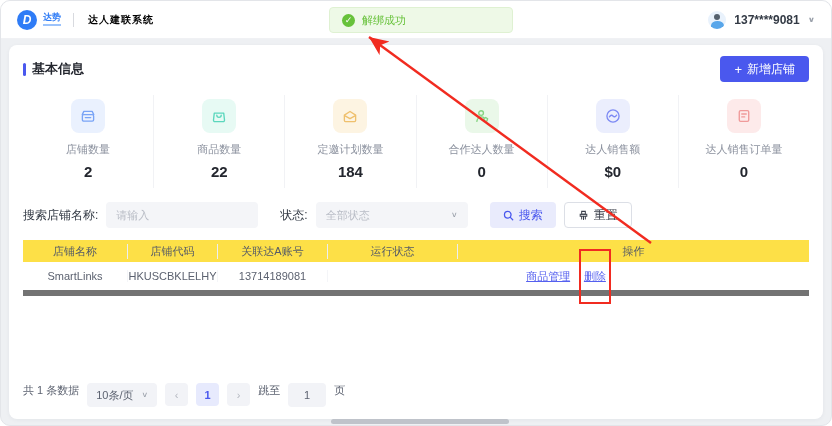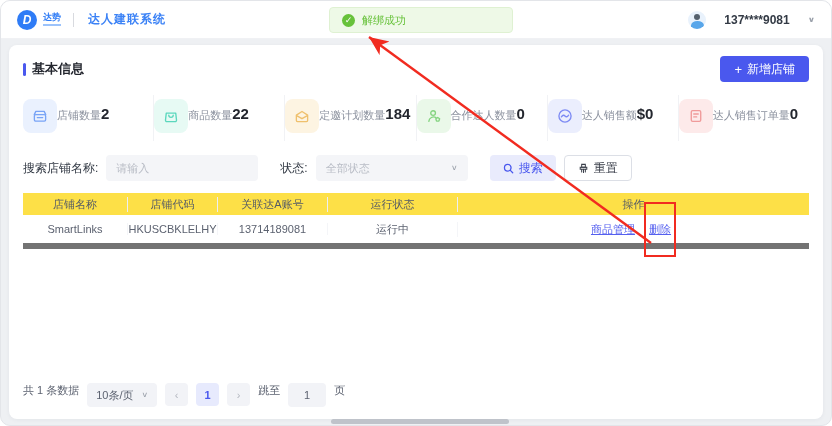--- a/index.html
+++ b/index.html
@@ -6,43 +6,43 @@
   html,body { width:832px; height:426px; }
   body { font-family:"Liberation Sans","DejaVu Sans",sans-serif; background:#fff; }
   .screen { position:relative; width:832px; height:426px; background:#eef0f3; border:1px solid #e3e5e9; border-radius:10px; overflow:hidden; }
 
   
   .topbar { position:absolute; top:0; left:0; right:0; height:38px; background:#fff; display:flex; align-items:center; justify-content:space-between; padding:0 16px; border-bottom:1px solid #f0f1f4; z-index:2; }
   .logo-group { display:flex; align-items:center; gap:6px; }
   .logo-mark { width:20px; height:20px; border-radius:50%; background:#2f7cf6; color:#fff; font-size:12px; font-weight:bold; display:flex; align-items:center; justify-content:center; font-style:italic; }
   .logo-text { color:#2f7cf6; font-size:9px; font-weight:bold; line-height:1; border-bottom:2px solid #9cc3fb; padding-bottom:2px; }
   .v-divider { width:1px; height:14px; background:#d8dadf; margin:0 8px 0 6px; }
-  .app-title { font-size:12px; font-weight:bold; color:#3b82f6; letter-spacing:1px; }
-  .user-group { display:flex; align-items:center; gap:18px; font-size:12px; color:#333a45; font-weight:bold; cursor:pointer; }
+  .app-title { font-size:10px; font-weight:bold; color:#000000; letter-spacing:1px; }
+  .user-group { display:flex; align-items:center; gap:8px; font-size:12px; color:#333a45; font-weight:bold; cursor:pointer; }
   .avatar { width:18px; height:18px; border-radius:50%; background:#e9f2fc; position:relative; overflow:hidden; }
   .avatar::before { content:""; position:absolute; top:3px; left:6px; width:6px; height:6px; border-radius:50%; background:#55616e; }
   .avatar::after { content:""; position:absolute; top:10px; left:2.5px; width:13px; height:9px; border-radius:50% 50% 0 0; background:#58a6ea; }
   .chev { color:#9aa0aa; font-size:9px; transform:scaleY(.8); }
 
   
   .toast { position:absolute; left:328px; top:6px; width:184px; height:26px; background:#eef9e7; border:1px solid #dff1d2; border-radius:4px; display:flex; align-items:center; gap:7px; padding:0 12px; z-index:5; }
   .toast-check { width:13px; height:13px; border-radius:50%; background:#67c23a; color:#fff; font-size:9px; display:flex; align-items:center; justify-content:center; }
   .toast-text { color:#67c23a; font-size:11px; }
 
   
   .card { position:absolute; top:44px; left:8px; right:8px; height:374px; background:#fff; border-radius:8px; box-shadow:0 1px 4px rgba(20,30,60,.05); padding:10px 14px; }
   .card-head { display:flex; align-items:center; justify-content:space-between; height:28px; }
   .sec-title { display:flex; align-items:center; gap:6px; font-size:13px; font-weight:bold; color:#23262e; }
   .sec-bar { width:3px; height:13px; background:#4a58ee; border-radius:2px; }
   .btn-primary { display:flex; align-items:center; gap:5px; background:#4a58ee; color:#fff; border:none; border-radius:4px; height:26px; padding:0 14px; font-size:12px; cursor:pointer; font-family:inherit; }
   .plus { font-size:13px; line-height:1; }
 
   
   .stats { display:flex; margin-top:12px; }
-  .stat { flex:1; display:flex; flex-direction:row; padding:4px 0 8px; border-right:1px solid #f1f2f5; }
+  .stat { flex:1; display:flex; flex-direction:column; align-items:center; padding:4px 0 8px; border-right:1px solid #f1f2f5; }
   .stat:last-child { border-right:none; }
   .stat-icon { width:34px; height:34px; border-radius:8px; display:flex; align-items:center; justify-content:center; }
   .ic-blue   { background:#eaf1fe; color:#79a4f6; }
   .ic-teal   { background:#e7faf4; color:#5bd7bd; }
   .ic-orange { background:#fdf4e2; color:#efc06d; }
   .ic-green  { background:#eaf8e9; color:#85d481; }
   .ic-indigo { background:#ebeefd; color:#7d8af4; }
   .ic-pink   { background:#fdeaea; color:#f09a9a; }
   .stat-label { margin-top:9px; font-size:11px; color:#8b919e; }
   .stat-value { margin-top:6px; font-size:15px; font-weight:bold; color:#23262e; }
@@ -56,21 +56,21 @@
   .btn-search { display:flex; align-items:center; gap:5px; background:#e9ebfc; color:#4a58ee; border:none; border-radius:4px; height:26px; padding:0 13px; font-size:12px; margin-left:14px; cursor:pointer; font-family:inherit; }
   .btn-reset { display:flex; align-items:center; gap:5px; background:#fff; color:#3a3f4a; border:1px solid #dcdfe6; border-radius:4px; height:26px; padding:0 13px; font-size:12px; cursor:pointer; font-family:inherit; }
 
   
   .table { margin-top:12px; font-size:11px; }
   .t-head { display:flex; background:#fde047; height:22px; align-items:center; color:#555b66; }
   .t-row  { display:flex; height:34px; align-items:center; color:#5c6270; border-bottom:6px solid #737373; }
   .tc { text-align:center; overflow:hidden; white-space:nowrap; }
   .t-head .tc { border-right:1px solid #eceef2; }
   .t-row  .tc { border-right:1px solid #f4f5f8; }
-  .t-head .tc:last-child, .t-row .tc:last-child { border-right:none; }
+  .t-head .tc:last-child, .t-row .tc:last-child { border-right:none;font-family:Liberation Serif, serif; }
   .c1 { width:105px; } .c2 { width:90px; } .c3 { width:110px; } .c4 { width:130px; }
   .c5 { flex:1; }
   .actions a { color:#5560ef; text-decoration:underline; cursor:pointer; }
   .red-box { display:inline-block; border:2px solid #f12b20; padding:18px 3px; margin-left:6px; }
 
   
   .pagination { position:absolute; left:14px; bottom:12px; display:flex; align-items:flex-start; gap:8px; font-size:11px; color:#5c6270; }
   .pg-select { display:flex; align-items:center; gap:8px; background:#f2f3f7; border-radius:4px; height:24px; padding:0 9px; color:#5c6270; cursor:pointer; }
   .pg-btn { width:23px; height:23px; border:none; border-radius:4px; background:#f2f3f7; color:#b4b8c0; font-size:11px; cursor:pointer; display:flex; align-items:center; justify-content:center; font-family:inherit; }
   .pg-btn.active { background:#e7eafd; color:#4a58ee; font-weight:bold; }
@@ -212,21 +212,20 @@
         <div class="tc c1">店铺名称</div>
         <div class="tc c2">店铺代码</div>
         <div class="tc c3">关联达A账号</div>
         <div class="tc c4">运行状态</div>
         <div class="tc c5">操作</div>
       </div>
       <div class="t-row">
         <div class="tc c1">SmartLinks</div>
         <div class="tc c2">HKUSCBKLELHY</div>
         <div class="tc c3">13714189081</div>
-        <div class="tc c4">运行中</div>
         <div class="tc c5 actions">
           <a>商品管理</a>
           <span class="red-box"><a>删除</a></span>
         </div>
       </div>
     </div>
 
     <div class="pagination">
       <span>共 1 条数据</span>
       <div class="pg-select">

